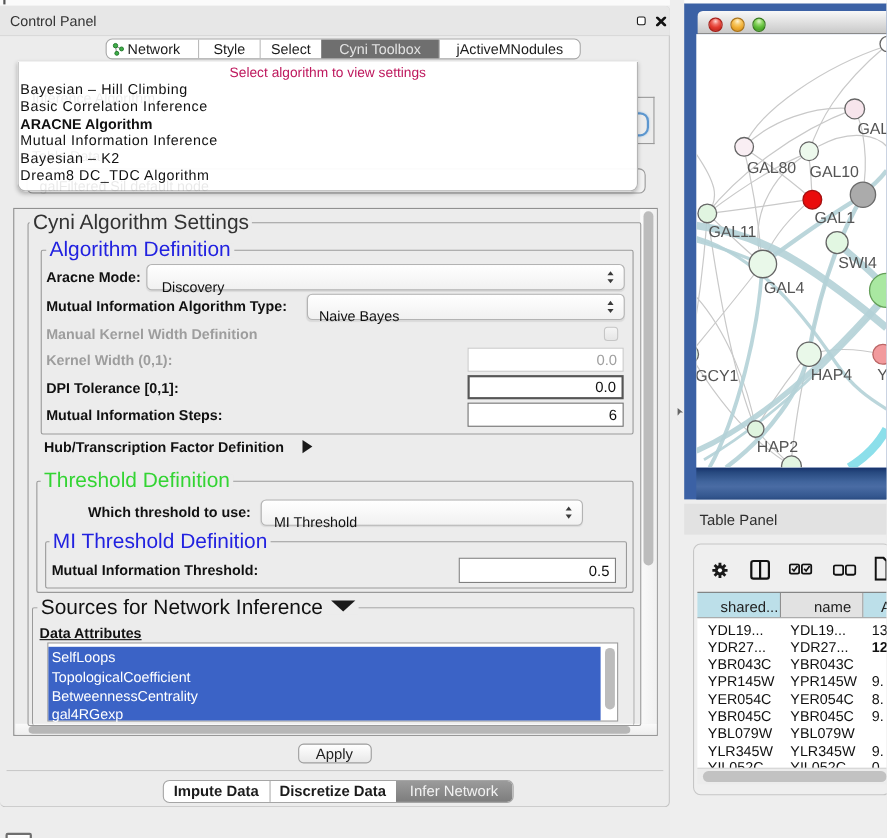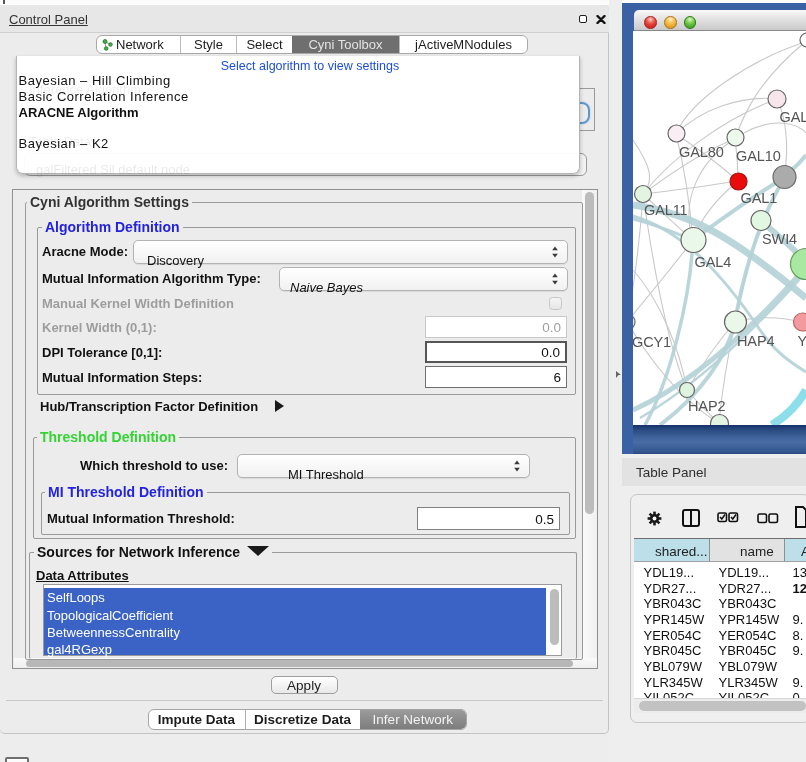--- a/index.html
+++ b/index.html
@@ -2,39 +2,39 @@
 <html><head>
 <meta charset="utf-8">
 <style>
   html,body{margin:0;padding:0;}
   body{width:806px;height:762px;position:relative;overflow:hidden;
        background:#ededed;font-family:"Liberation Sans",sans-serif;}
   .abs{position:absolute;}
   .lbl{position:absolute;font-size:13px;color:#111;white-space:nowrap;}
   .b{font-weight:bold;}
   .grp{position:absolute;border:1px solid #9a9a9a;border-radius:2px;}
-  .gl{position:absolute;background:#ececec;padding:0 3px;font-size:14px;white-space:nowrap;line-height:13px;font-weight:bold;}
+  .gl{position:absolute;background:#ececec;padding:0 3px;font-size:19px;white-space:nowrap;line-height:13px;}
   .combo{position:absolute;background:linear-gradient(#ffffff,#f1f1f1);
          border:1px solid #b3b3b3;border-radius:5px;box-shadow:0 1px 1px rgba(0,0,0,0.08);}
   .combo .t{position:absolute;left:13px;top:16px;bottom:0;display:flex;align-items:center;font-size:13px;color:#111;}
   .stepper{position:absolute;right:8px;top:50%;transform:translateY(-50%);}
   .fld{position:absolute;background:#fff;font-size:13.5px;text-align:right;}
   .fld span{position:absolute;right:5px;top:50%;transform:translateY(-50%);}
 </style>
 </head>
 <body>
 
 <div class="abs" style="left:609px;top:0;width:197px;height:762px;background:#eeeeee;"></div>
 
 <div class="abs" style="left:0;top:5px;width:609px;height:729px;background:#ececec;
      border:1px solid #c3c3c3;border-left:none;border-radius:0 5px 5px 5px;box-sizing:border-box;"></div>
 
 <div class="abs" style="left:0;top:5px;width:609px;height:27px;background:#e7e7e7;
      border-bottom:1px solid #cfcfcf;border-radius:0 5px 0 0;"></div>
-<div class="lbl" style="left:9px;top:12px;font-size:13px;color:#333;text-decoration:underline;">Control Panel</div>
+<div class="lbl" style="left:9px;top:12px;font-size:13px;color:#333;">Control Panel</div>
 <div class="abs" style="left:579px;top:14.5px;width:6px;height:6px;border:1.8px solid #1c1c1c;border-radius:2px;background:#fff;"></div>
 <svg class="abs" style="left:596px;top:15px;" width="10" height="9" viewBox="0 0 10 9">
   <path d="M1.5,1 L8.5,8 M8.5,1 L1.5,8" stroke="#111" stroke-width="2.4" stroke-linecap="round"></path>
 </svg>
 
 <div class="abs" style="left:0;top:0;width:609px;height:5px;background:#fbfbfb;"></div>
 <div class="abs" style="left:3px;top:0;width:2px;height:4px;background:#555;"></div>
 
 <div class="abs" style="left:96px;top:35px;width:432px;height:19px;background:#fff;border:1px solid #a9a9a9;
      border-radius:6px;box-sizing:border-box;display:flex;font-size:13px;color:#1c1c1c;">
@@ -69,21 +69,21 @@
 <div class="combo" style="left:133px;top:240px;width:433px;height:22px;">
   <div class="t">Discovery</div>
   <svg class="stepper" viewBox="0 0 8 12" width="8" height="12">
       <path d="M4,0.5 L6.8,4.2 L1.2,4.2 Z" fill="#3a3a3a"></path>
       <path d="M4,11.5 L6.8,7.8 L1.2,7.8 Z" fill="#3a3a3a"></path>
     </svg>
 </div>
 
 <div class="lbl b" style="left:42px;top:271px;">Mutual Information Algorithm Type:</div>
 <div class="combo" style="left:279px;top:267px;width:287px;height:22px;">
-  <div class="t" style="left:10px;font-style:italic;">Naive Bayes</div>
+  <div class="t" style="left:10px;">Naive Bayes</div>
   <svg class="stepper" viewBox="0 0 8 12" width="8" height="12">
       <path d="M4,0.5 L6.8,4.2 L1.2,4.2 Z" fill="#3a3a3a"></path>
       <path d="M4,11.5 L6.8,7.8 L1.2,7.8 Z" fill="#3a3a3a"></path>
     </svg>
 </div>
 
 <div class="lbl b" style="left:42px;top:296px;color:#9d9d9d;">Manual Kernel Width Definition</div>
 <div class="abs" style="left:549px;top:297px;width:13px;height:13px;background:linear-gradient(#f5f5f5,#e6e6e6);border:1px solid #c6c6c6;border-radius:3.5px;box-sizing:border-box;"></div>
 
 <div class="lbl b" style="left:42px;top:320px;color:#9d9d9d;">Kernel Width (0,1):</div>
@@ -102,21 +102,21 @@
   </div>
 
 <div class="lbl b" style="left:40px;top:399px;">Hub/Transcription Factor Definition</div>
 <div class="abs" style="left:275px;top:400px;width:0;height:0;border-left:9px solid #1a1a1a;border-top:6px solid transparent;border-bottom:6px solid transparent;"></div>
 
 <div class="grp" style="left:33px;top:437px;width:541px;height:100px;"></div>
 <div class="gl" style="left:37px;top:430.5px;color:#33d433;">Threshold Definition</div>
 
 <div class="lbl b" style="left:80px;top:458px;">Which threshold to use:</div>
 <div class="combo" style="left:237px;top:454px;width:291px;height:22px;">
-  <div class="t" style="left:11px;margin-left:39px;">MI Threshold</div>
+  <div class="t" style="left:11px;">MI Threshold</div>
   <svg class="stepper" viewBox="0 0 8 12" width="8" height="12">
       <path d="M4,0.5 L6.8,4.2 L1.2,4.2 Z" fill="#3a3a3a"></path>
       <path d="M4,11.5 L6.8,7.8 L1.2,7.8 Z" fill="#3a3a3a"></path>
     </svg>
 </div>
 
 <div class="grp" style="left:41px;top:492px;width:527px;height:41px;"></div>
 <div class="gl" style="left:45px;top:485.5px;color:#2222e0;">MI Threshold Definition</div>
 
 <div class="lbl b" style="left:47px;top:511px;">Mutual Information Threshold:</div>
@@ -154,25 +154,27 @@
 <div class="abs" style="left:580px;top:100px;width:12px;height:27px;overflow:hidden;">
   <div style="position:absolute;left:-16px;top:2px;width:22px;height:18px;border:2.5px solid #5d97cf;border-radius:8px;box-shadow:0 0 2px #9cc1e4;"></div>
 </div>
 <div class="abs" style="left:24px;top:153px;width:563px;height:22.5px;border:1.5px solid #9a9a9a;border-radius:6px;background:#f2f2f2;box-sizing:border-box;"></div>
 
 <div class="abs" style="left:16px;top:56px;width:564px;height:117.5px;background:rgba(255,255,255,0.96);
      border:1px solid #b5b5b5;border-top:none;border-radius:0 0 7px 7px;box-shadow:0 2px 4px rgba(0,0,0,0.25);box-sizing:border-box;">
   <div style="position:absolute;left:12px;top:26px;font-size:13px;color:rgba(0,0,0,0.07);">Inference Algorithm</div>
   <div style="position:absolute;left:12px;top:78px;font-size:13px;color:rgba(0,0,0,0.07);">Table Data</div>
   <div style="position:absolute;left:19px;top:106px;font-size:13px;color:rgba(0,0,0,0.09);">galFiltered Sil default node</div>
-  <div style="position:absolute;left:12px;top:2.5px;width:100%;text-align:center;font-size:12.5px;color:#1d4ed8;">Select algorithm to view settings</div>
+  <div style="position:absolute;left:0;top:2.5px;width:100%;text-align:center;font-size:12.5px;color:#be185d;">Select algorithm to view settings</div>
   <div class="lbl" style="left:1.5px;top:17px;letter-spacing:0.5px;">Bayesian – Hill Climbing</div>
   <div class="lbl" style="left:1.5px;top:32.5px;letter-spacing:0.5px;">Basic Correlation Inference</div>
   <div class="lbl b" style="left:1.5px;top:48.5px;">ARACNE Algorithm</div>
+  <div class="lbl" style="left:1.5px;top:64px;letter-spacing:0.5px;">Mutual Information Inference</div>
   <div class="lbl" style="left:1.5px;top:79.5px;letter-spacing:0.5px;text-align:right;">Bayesian – K2</div>
+  <div class="lbl" style="left:1.5px;top:95.5px;letter-spacing:0.5px;">Dream8 DC_TDC Algorithm</div>
 </div>
 
 <svg class="abs" style="left:615px;top:370px;" width="7" height="8" viewBox="0 0 7 8">
   <path d="M1,8 L1,1 L6,5 L3.5,5 Z" fill="#666"></path>
 </svg>
 
 <div class="abs" style="left:5px;top:757px;width:20px;height:10px;border:2px solid #6e6e6e;background:linear-gradient(#fff,#e9e9e9);border-radius:2px;"></div>
 
 <div class="abs" style="left:622px;top:3px;width:184px;height:451px;background:#3b61a5;"></div>
 <div class="abs" style="left:633px;top:425px;width:173px;height:29px;background:linear-gradient(180deg,#16316a 0%,#27497f 15%,#41659d 45%,#4a6ca4 60%,#33568e 92%,#2a4a80 100%);"></div>

